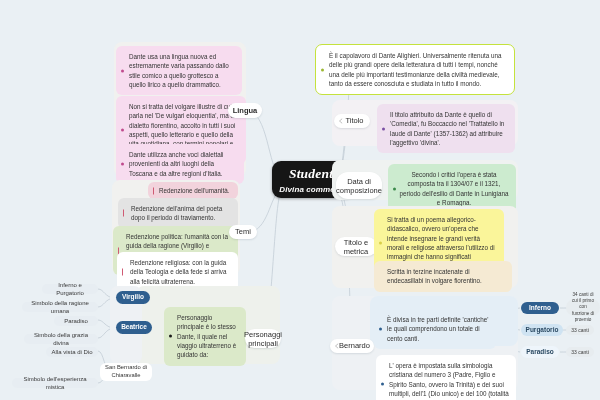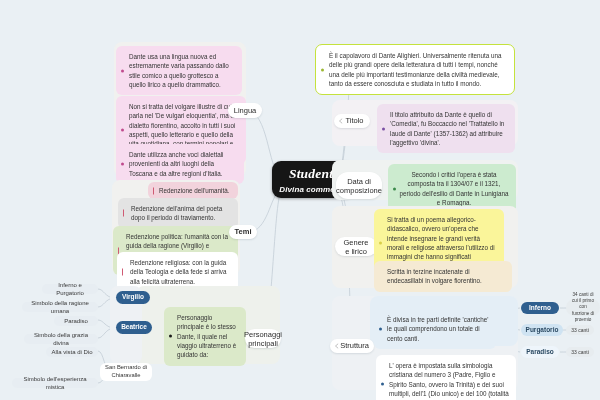--- a/index.html
+++ b/index.html
@@ -119,21 +119,21 @@
   <div class="box" style="left:116px;top:96px;width:130px;background:#f7dcef;">
     <span class="bullet" style="background:#c04b8e;"></span>
     <span>Non si tratta del volgare illustre di cui parla nel 'De vulgari eloquentia', ma del dialetto fiorentino, accolto in tutti i suoi aspetti, quello letterario e quello della vita quotidiana, con termini popolari e gergali.</span>
   </div>
 
   <div class="box" style="left:116px;top:144px;width:128px;background:#f7dcef;">
     <span class="bullet" style="background:#c04b8e;"></span>
     <span>Dante utilizza anche voci dialettali provenienti da altri luoghi della Toscana e da altre regioni d'Italia.</span>
   </div>
 
-  <div class="node pill" style="left:228px;top:103px;width:34px;height:15px;">
+  <div class="node pill" style="left:228px;top:103px;width:34px;height:15px;font-weight:bold;">
     <span>Lingua</span>
   </div>
 
   <div class="grp" style="left:112px;top:180px;width:128px;height:95px;background:#f1f1ef;"></div>
 
   <div class="box" style="left:148px;top:182px;width:90px;background:#f2d3dc;padding:4px 6px 4px 11px;">
     <span class="bullet bar" style="background:#cf5a73;"></span>
     <span>Redenzione dell'umanità.</span>
   </div>
 
@@ -145,21 +145,21 @@
   <div class="box" style="left:113px;top:226px;width:125px;background:#dbe9c9;">
     <span class="bullet bar" style="background:#cf5a73;"></span>
     <span>Redenzione politica: l'umanità con la guida della ragione (Virgilio) e dell'impero raggiunge la felicità naturale.</span>
   </div>
 
   <div class="box" style="left:117px;top:252px;width:121px;background:#ffffff;">
     <span class="bullet bar" style="background:#cf5a73;"></span>
     <span>Redenzione religiosa: con la guida della Teologia e della fede  si arriva alla felicità ultraterrena.</span>
   </div>
 
-  <div class="node pill" style="left:229px;top:225px;width:28px;height:14px;font-weight:bold;">
+  <div class="node pill" style="left:229px;top:225px;width:28px;height:14px;">
     <span>Temi</span>
   </div>
 
   <div class="grp" style="left:136px;top:286px;width:144px;height:78px;background:#eef1ec;"></div>
   <div class="grp" style="left:110px;top:286px;width:32px;height:78px;background:#eef1f4;"></div>
 
   <div class="box" style="left:164px;top:307px;width:82px;background:#dbe9c9;">
     <span class="bullet" style="background:#1a1a1a;"></span>
     <span>Personaggio principale è lo stesso Dante, il quale nel viaggio ultraterreno è guidato da:</span>
   </div>
@@ -223,40 +223,40 @@
   </div>
 
   <div class="box" style="left:388px;top:164px;width:128px;background:#ccebcf;text-align:center;padding-left:11px;">
     <span class="bullet" style="background:#3a8a4a;"></span>
     <span>Secondo i critici l'opera è stata composta tra il 1304/07 e il 1321, periodo dell'esilio di Dante in Lunigiana e Romagna.</span>
   </div>
 
   <div class="grp" style="left:332px;top:206px;width:186px;height:82px;background:#f1f1ef;"></div>
 
   <div class="node pill" style="left:335px;top:237px;width:42px;height:19px;line-height:1.2;">
-    <span>Genere e lirico</span>
+    <span>Titolo e metrica</span>
   </div>
 
   <div class="box" style="left:374px;top:209px;width:130px;background:#faf59a;">
     <span class="bullet" style="background:#d8cf4a;"></span>
     <span>Si tratta di un poema allegorico-didascalico, ovvero un'opera che intende insegnare le grandi verità morali e religiose attraverso l'utilizzo di immagini che hanno significati simbolici.</span>
   </div>
 
   <div class="box" style="left:374px;top:261px;width:138px;background:#f5ead3;">
     <span>Scritta in terzine incatenate di endecasillabi in volgare fiorentino.</span>
   </div>
 
   <div class="grp" style="left:332px;top:296px;width:186px;height:94px;background:#eef1f4;"></div>
   <div class="grp" style="left:370px;top:296px;width:148px;height:50px;background:#e4eef6;"></div>
 
   <div class="node pill with-chev" style="left:330px;top:339px;width:44px;height:14px;position:absolute;">
     <svg class="chev" viewBox="0 0 8 8">
       <path d="M5.5 1 L2 4 L5.5 7" fill="none" stroke="#666" stroke-width="1"></path>
     </svg>
-    <span>Struttura</span>
+    <span>Bernardo</span>
   </div>
 
   <div class="box" style="left:374px;top:309px;width:122px;background:#e4eef6;">
     <span class="bullet" style="background:#2f5f8f;"></span>
     <span>È divisa in tre parti definite 'cantiche' le quali comprendono un totale di cento canti.</span>
   </div>
 
   <div class="tag dark" style="left:521px;top:302px;width:38px;height:12px;">
     <span>Inferno</span>
   </div>

